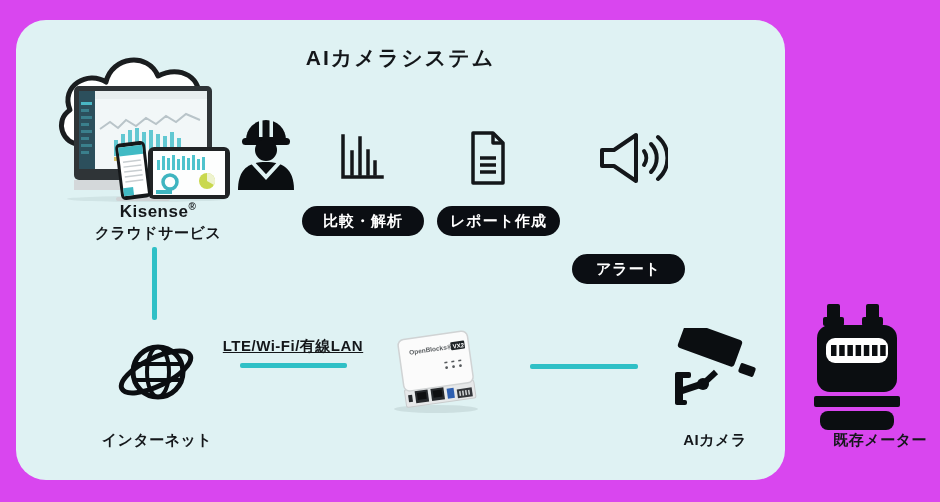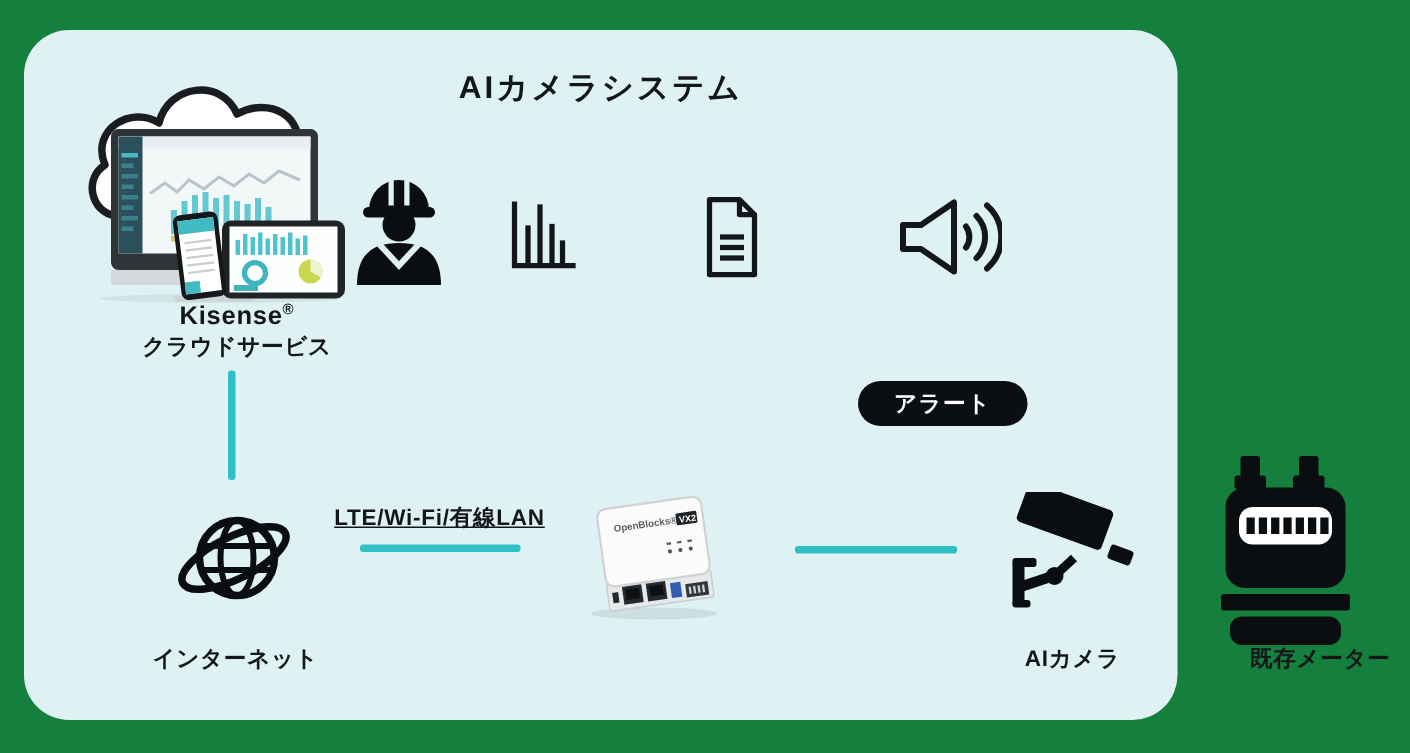--- a/index.html
+++ b/index.html
@@ -1,16 +1,16 @@
 <!DOCTYPE html>
 <html><head>
 <meta charset="utf-8">
 <style>
   html,body{margin:0;padding:0;background:#ffffff;}
-  .canvas{position:relative;width:940px;height:502px;background:#15803d;overflow:hidden;
+  .canvas{position:relative;width:940px;height:502px;background:#d946ef;overflow:hidden;
           font-family:"Liberation Sans","DejaVu Sans",sans-serif;color:#14171a;}
   .panel{position:absolute;left:16px;top:20px;width:769px;height:460px;border-radius:30px;background:#dff2f3;}
   .title{position:absolute;left:16px;top:44px;width:769px;text-align:center;
          font-size:21px;font-weight:bold;letter-spacing:2px;color:#14171a;}
   .lbl{position:absolute;font-weight:bold;font-size:15px;color:#14171a;text-align:center;
        line-height:1.3;letter-spacing:0.5px;white-space:nowrap;}
   .lbl .big{font-size:17px;}
   .pill{position:absolute;top:206px;height:30px;border-radius:15px;background:#0b0e13;
         color:#ffffff;font-size:15px;font-weight:bold;letter-spacing:1px;
         display:flex;align-items:center;justify-content:center;}
@@ -149,20 +149,26 @@
 
   <svg class="abs" style="left:598px;top:128px;" width="70" height="60" viewBox="0 0 70 60">
     <g stroke="#14171a" stroke-width="4" stroke-linejoin="round" stroke-linecap="round" fill="none">
       <path d="M4,22 H16 L38,7 V53 L16,38 H4 Z"></path>
       <path d="M46,23 a12,12 0 0 1 0,14"></path>
       <path d="M53,16 a20,20 0 0 1 0,28"></path>
       <path d="M60,9 a28,28 0 0 1 0,42"></path>
     </g>
   </svg>
 
+  <div class="pill" style="left:302px;width:122px;">
+    <span>比較・解析</span>
+  </div>
+  <div class="pill" style="left:437px;width:123px;">
+    <span>レポート作成</span>
+  </div>
   <div class="pill" style="left:572px;width:113px;margin-top:48px;">
     <span>アラート</span>
   </div>
 
   <div class="conn" style="left:152px;top:247px;width:5px;height:73px;"></div>
   <div class="conn" style="left:240px;top:363px;width:107px;height:5px;"></div>
   <div class="conn" style="left:530px;top:364px;width:108px;height:5px;"></div>
 
   <div class="lbl" style="left:213px;top:336px;width:160px;text-decoration:underline;">LTE/Wi-Fi/有線LAN</div>
 

